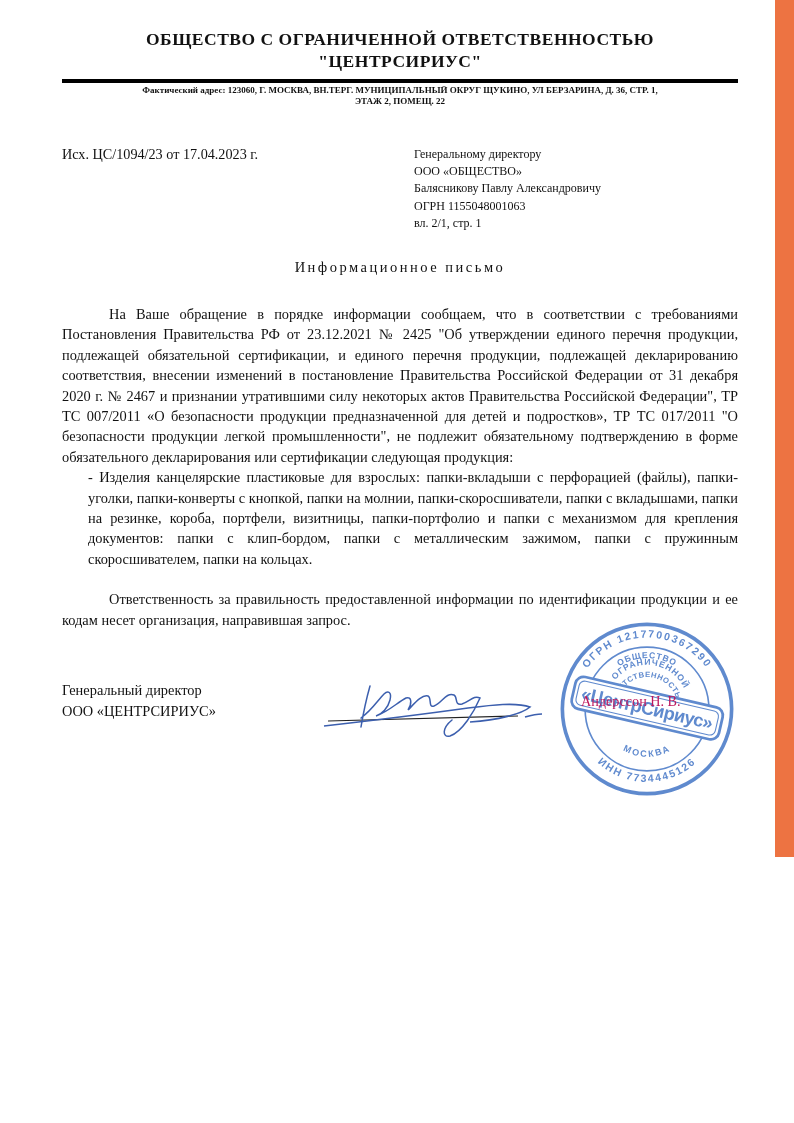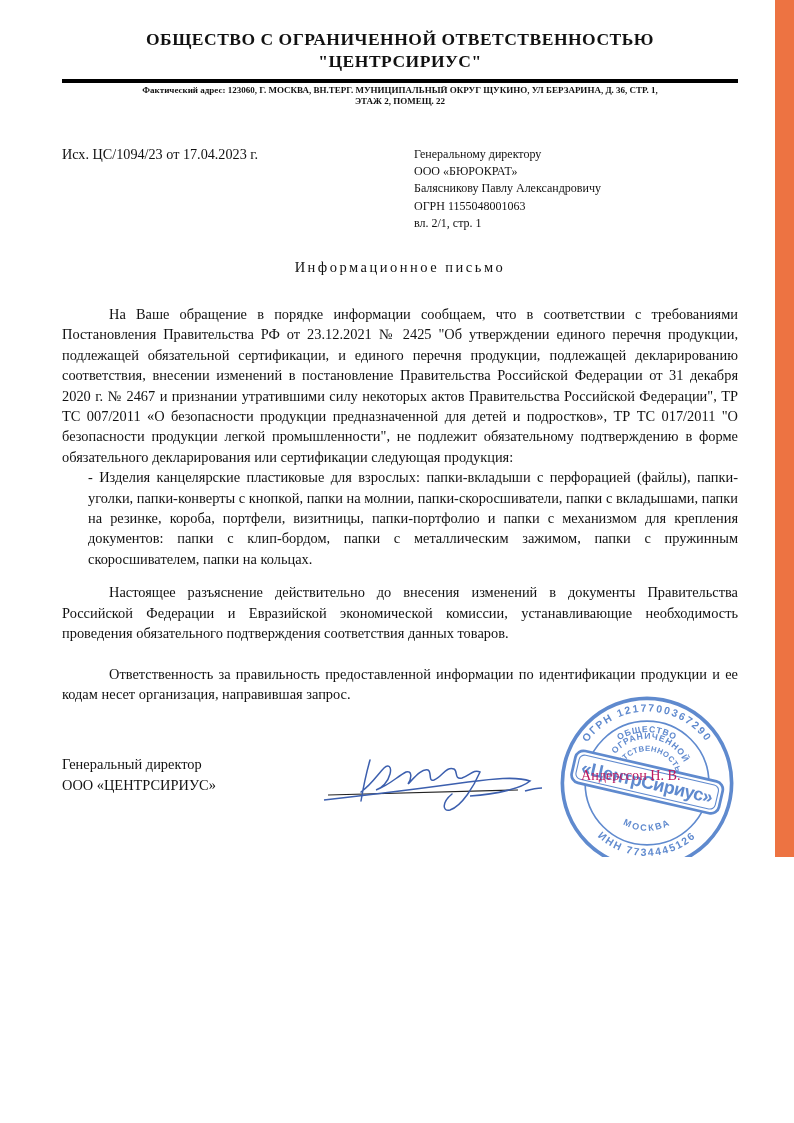--- a/index.html
+++ b/index.html
@@ -73,36 +73,35 @@
     <div class="header-divider"></div>
     <div class="address">
       <div>Фактический адрес: 123060, Г. МОСКВА, ВН.ТЕРГ. МУНИЦИПАЛЬНЫЙ ОКРУГ ЩУКИНО, УЛ БЕРЗАРИНА, Д. 36, СТР. 1,</div>
       <div>ЭТАЖ 2, ПОМЕЩ. 22</div>
     </div>
 
     <div class="ref-row">
       <div class="reference">Исх. ЦС/1094/23 от 17.04.2023 г.</div>
       <div class="recipient">
         <div>Генеральному директору</div>
-        <div>ООО «БЮРОКРАТ»</div>
+        <div>ООО «ОБЩЕСТВО»</div>
         <div>Балясникову Павлу Александровичу</div>
         <div>ОГРН 1155048001063</div>
         <div>вл. 2/1, стр. 1</div>
       </div>
     </div>
 
     <div class="letter-title">Информационное письмо</div>
 
     <p class="para indent p1">На Ваше обращение в порядке информации сообщаем, что в соответствии с требованиями Постановления Правительства РФ от 23.12.2021 № 2425 "Об утверждении единого перечня продукции, подлежащей обязательной сертификации, и единого перечня продукции, подлежащей декларированию соответствия, внесении изменений в постановление Правительства Российской Федерации от 31 декабря 2020 г. № 2467 и признании утратившими силу некоторых актов Правительства Российской Федерации", ТР ТС 007/2011 «О безопасности продукции предназначенной для детей и подростков», ТР ТС 017/2011 "О безопасности продукции легкой промышленности",  не подлежит обязательному подтверждению в форме обязательного декларирования или сертификации следующая продукция:</p>
 
     <div class="list-block">
       <p class="para">- Изделия канцелярские пластиковые для взрослых: папки-вкладыши с перфорацией (файлы), папки-уголки, папки-конверты с кнопкой, папки на молнии, папки-скоросшиватели, папки с вкладышами, папки на резинке, короба, портфели, визитницы, папки-портфолио и папки с механизмом для крепления документов: папки с клип-бордом, папки с металлическим зажимом, папки с пружинным скоросшивателем, папки на кольцах.</p>
     </div>
 
-    <p class="para indent p2">Настоящее разъяснение действительно до внесения изменений в документы Правительства Российской Федерации и Евразийской экономической комиссии, устанавливающие необходимость проведения обязательного подтверждения соответствия данных товаров.</p>
     <p class="para indent p3">Ответственность за правильность предоставленной информации по идентификации продукции и ее кодам несет организация, направившая запрос.</p>
 
     <div class="sig-section">
       <div class="sig-titles">
         <div>Генеральный директор</div>
         <div>ООО «ЦЕНТРСИРИУС»</div>
       </div>
 
       <svg class="signature-svg" viewBox="0 0 225 72" aria-hidden="true">
         <path d="M 8,51 L 198,46" stroke="#222" stroke-width="1.2" fill="none"></path>

